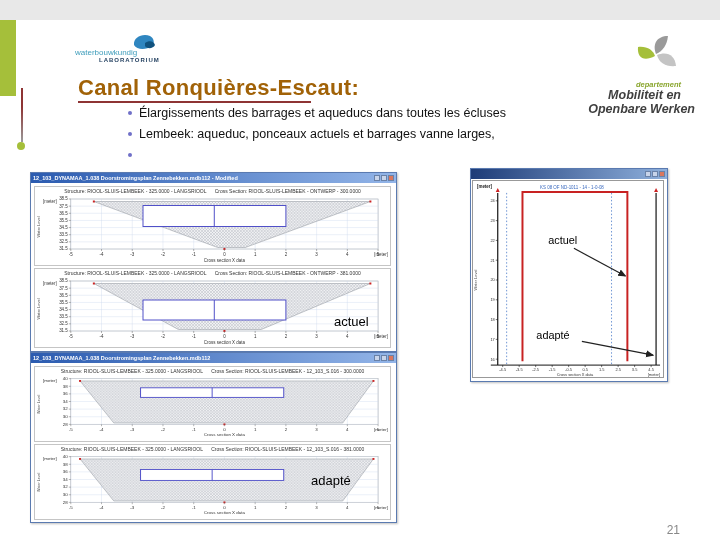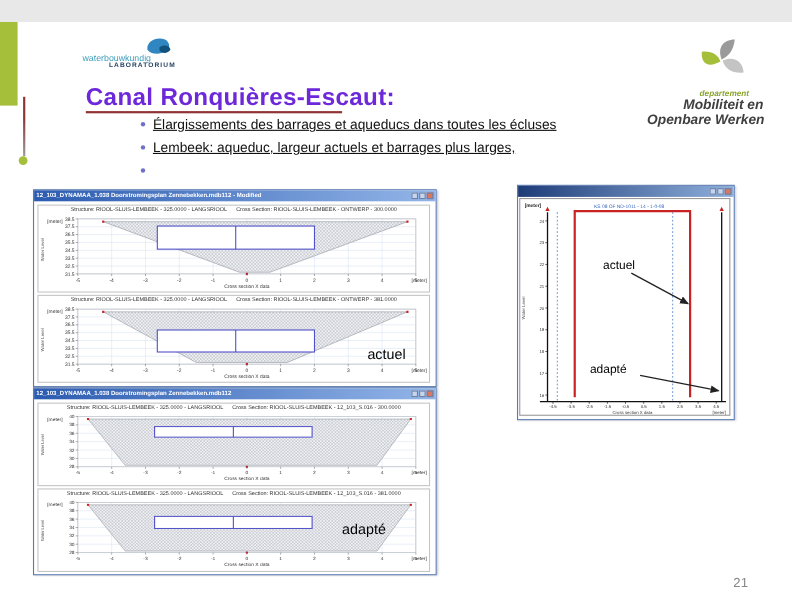--- a/index.html
+++ b/index.html
@@ -12,28 +12,28 @@
                background:linear-gradient(#8e3434,#8e3434 35%,#9a9a9a);}
   .accent-dot{position:absolute;left:17px;top:122px;width:8px;height:8px;border-radius:50%;background:#a5bf3a;}
   
   .logo-left{position:absolute;left:75px;top:13px;width:95px;height:34px;}
   .logo-left .swirl{position:absolute;left:56px;top:0;}
   .wl-name{position:absolute;left:0;top:15px;font-size:8px;color:#3e9dbb;}
   .wl-sub{position:absolute;left:24px;top:24px;font-size:6px;font-weight:bold;color:#1d3b5c;letter-spacing:1px;}
   .logo-right{position:absolute;left:583px;top:12px;width:118px;height:86px;}
   .logo-right .pinwheel{position:absolute;left:51px;top:2px;}
   .lr-dept{position:absolute;right:20px;top:48px;font-size:7.5px;font-style:italic;font-weight:bold;color:#8aa62e;}
-  .lr-l1{position:absolute;right:7px;top:56px;font-size:12.5px;font-style:italic;font-weight:bold;color:#3f3f3f;}
+  .lr-l1{position:absolute;right:20px;top:56px;font-size:12.5px;font-style:italic;font-weight:bold;color:#3f3f3f;}
   .lr-l2{position:absolute;right:6px;top:70px;font-size:12.5px;font-style:italic;font-weight:bold;color:#3f3f3f;}
   
   .title{position:absolute;left:78px;top:55px;margin:0;font-size:22px;font-weight:bold;
-         color:#6d28d9;letter-spacing:.3px;white-space:nowrap;}
+         color:#a16207;letter-spacing:.3px;white-space:nowrap;}
   .title-underline{position:absolute;left:78px;top:81px;width:233px;height:2px;background:#8e3434;}
   .bullets{position:absolute;left:126px;top:86px;margin:0;padding:0;list-style:none;width:460px;}
-  .bullets li{position:relative;padding-left:13px;font-size:12.5px;color:#111;margin-bottom:7px;white-space:nowrap;text-decoration:underline;}
+  .bullets li{position:relative;padding-left:13px;font-size:12.5px;color:#111;margin-bottom:7px;white-space:nowrap;}
   .bullets .dot{position:absolute;left:2px;top:5px;width:4px;height:4px;border-radius:50%;background:#7070c8;}
   
   .win{position:absolute;background:#fff;border:1px solid #5a7ab0;box-shadow:1px 1px 2px rgba(0,0,0,.25);}
   .win1{left:30px;top:152px;width:365px;height:178px;}
   .win2{left:30px;top:332px;width:365px;height:169px;}
   .win3{left:470px;top:148px;width:196px;height:212px;}
   .titlebar{height:10px;background:linear-gradient(90deg,#2b5bb0,#93b5e8);display:flex;align-items:center;
             padding:0 2px;box-sizing:border-box;}
   .win3 .titlebar{background:linear-gradient(90deg,#1e3c78,#8fb0dc);}
   .tb-text{color:#fff;font-size:5.5px;font-weight:bold;white-space:nowrap;overflow:hidden;flex:1;}
@@ -92,21 +92,21 @@
     <div class="lr-dept">departement</div>
     <div class="lr-l1">Mobiliteit en</div>
     <div class="lr-l2">Openbare Werken</div>
   </div>
 
   <h1 class="title">Canal Ronquières-Escaut:</h1>
   <div class="title-underline"></div>
 
   <ul class="bullets">
     <li><span class="dot"></span><span>Élargissements des barrages et aqueducs dans toutes les écluses</span></li>
-    <li><span class="dot"></span><span>Lembeek: aqueduc, largeur actuels et barrages plus larges,</span></li>
+    <li><span class="dot"></span><span>Lembeek: aqueduc, ponceaux actuels et barrages vanne larges,</span></li>
     <li><span class="dot"></span></li>
   </ul>
 
   <div class="win win1">
     <div class="titlebar">
       <span class="tb-text">12_103_DYNAMAA_1.038 Doorstromingsplan Zennebekken.mdb112 - Modified</span>
       <span class="tb-btns">
         <span class="tbb"></span>
         <span class="tbb"></span>
         <span class="tbb close"></span>

